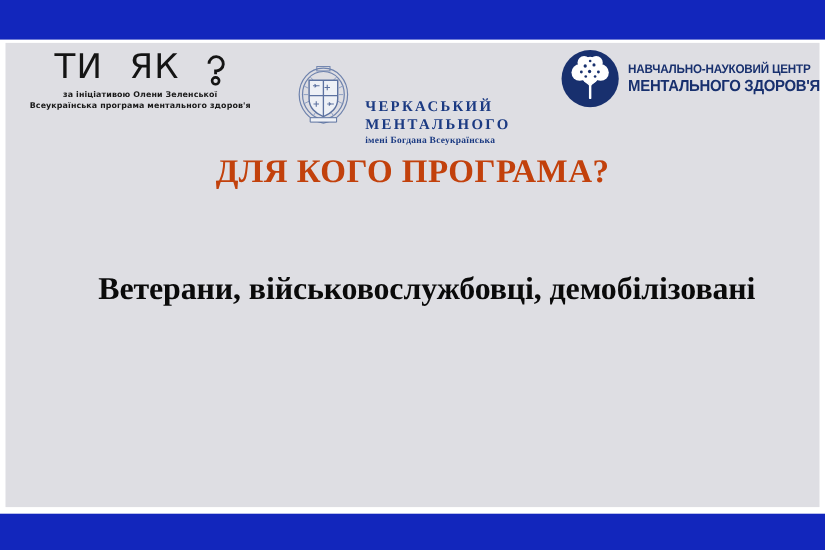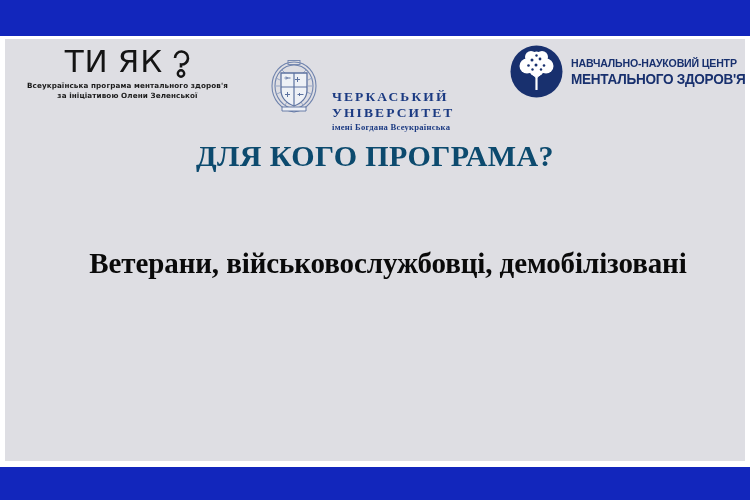--- a/index.html
+++ b/index.html
@@ -69,21 +69,21 @@
   .logo-tyak {
     position: absolute;
     left: 20px;
     top: 6px;
     width: 205px;
   }
   .tyak-mark {
     display: flex;
     align-items: center;
     justify-content: center;
-    gap: 9px;
+    gap: 24px;
     height: 33px;
   }
   .tyak-word {
     font-family: "DejaVu Sans", sans-serif;
     font-size: 31px;
     font-weight: 400;
     letter-spacing: 1px;
     color: #141414;
     line-height: 1;
   }
@@ -186,21 +186,21 @@
   
   .headline {
     position: absolute;
     left: 0;
     top: 100px;
     width: 100%;
     text-align: center;
     font-family: "Liberation Serif", serif;
     font-size: 30px;
     font-weight: 700;
-    color: #0c4a6e;
+    color: #c2410c;
     letter-spacing: 0.4px;
   }
   .subhead {
     position: absolute;
     left: 0;
     top: 208px;
     width: 100%;
     text-align: center;
     font-family: "Liberation Serif", serif;
     font-size: 29px;
@@ -228,22 +228,22 @@
             <span class="tyak-word">ТИ</span>
             <span class="tyak-word">ЯК</span>
             <span class="tyak-q">
               <svg width="18" height="33" viewBox="0 0 18 33">
                 <path d="M3 13 A6.5 6.5 0 1 1 9 19.5 L9 22.5" fill="none" stroke="#141414" stroke-width="2.6" stroke-linecap="butt"></path>
                 <circle cx="9" cy="28.5" r="3.2" fill="none" stroke="#141414" stroke-width="2.4"></circle>
               </svg>
             </span>
           </div>
           <div class="tyak-tag">
+            <div>за ініціативою Олени Зеленської</div>
             <div>Всеукраїнська програма ментального здоров'я</div>
-            <div>за ініціативою Олени Зеленської</div>
           </div>
         </div>
 
         <div class="logo-univ">
           <span class="crest">
             <svg width="62" height="62" viewBox="0 0 62 62">
               <g fill="none" stroke="#6f83ad" stroke-width="1.1">
                 <path d="M31 6 C18 6 9 17 9 30 C9 43 18 54 31 56 C44 54 53 43 53 30 C53 17 44 6 31 6 Z"></path>
                 <path d="M31 9 C20 9 12 18.5 12 30 C12 41.5 20 51 31 53 C42 51 50 41.5 50 30 C50 18.5 42 9 31 9 Z"></path>
               </g>
@@ -258,21 +258,21 @@
                 <path d="M21.5 22 h6 M24.5 22 l-1.5 -1.5 M24.5 22 l-1.5 1.5"></path>
                 <path d="M34.5 21 v5 M32 23.5 h5"></path>
                 <path d="M24.5 36 v5 M22 38.5 h5"></path>
                 <path d="M34.5 38.5 h6 M37.5 38.5 l-1.5 -1.5 M37.5 38.5 l-1.5 1.5"></path>
               </g>
               <path d="M19 51 h24 v4 h-24 z" fill="#eef1f6" stroke="#5c72a0" stroke-width="0.9"></path>
             </svg>
           </span>
           <div class="univ-text">
             <div class="univ-line">ЧЕРКАСЬКИЙ</div>
-            <div class="univ-line">УНІВЕРСИТЕТ</div>
+            <div class="univ-line">МЕНТАЛЬНОГО</div>
             <div class="univ-sub">імені Богдана Всеукраїнська</div>
           </div>
         </div>
 
         <div class="logo-center">
           <span class="tree-badge">
             <svg width="53" height="53" viewBox="0 0 53 53">
               <circle cx="26.5" cy="26.5" r="26" fill="#18306e"></circle>
               <g fill="#ffffff">
                 <circle cx="26.5" cy="16" r="9.5"></circle>

